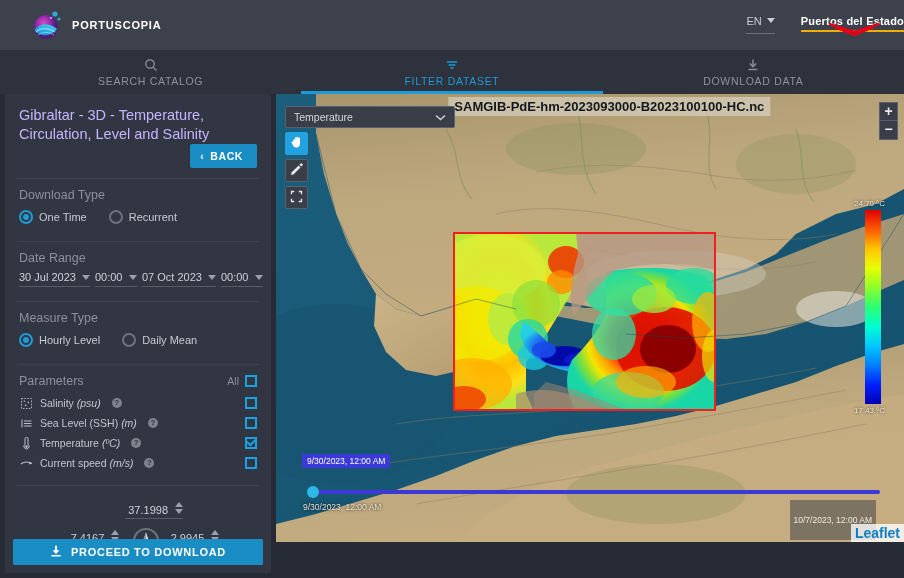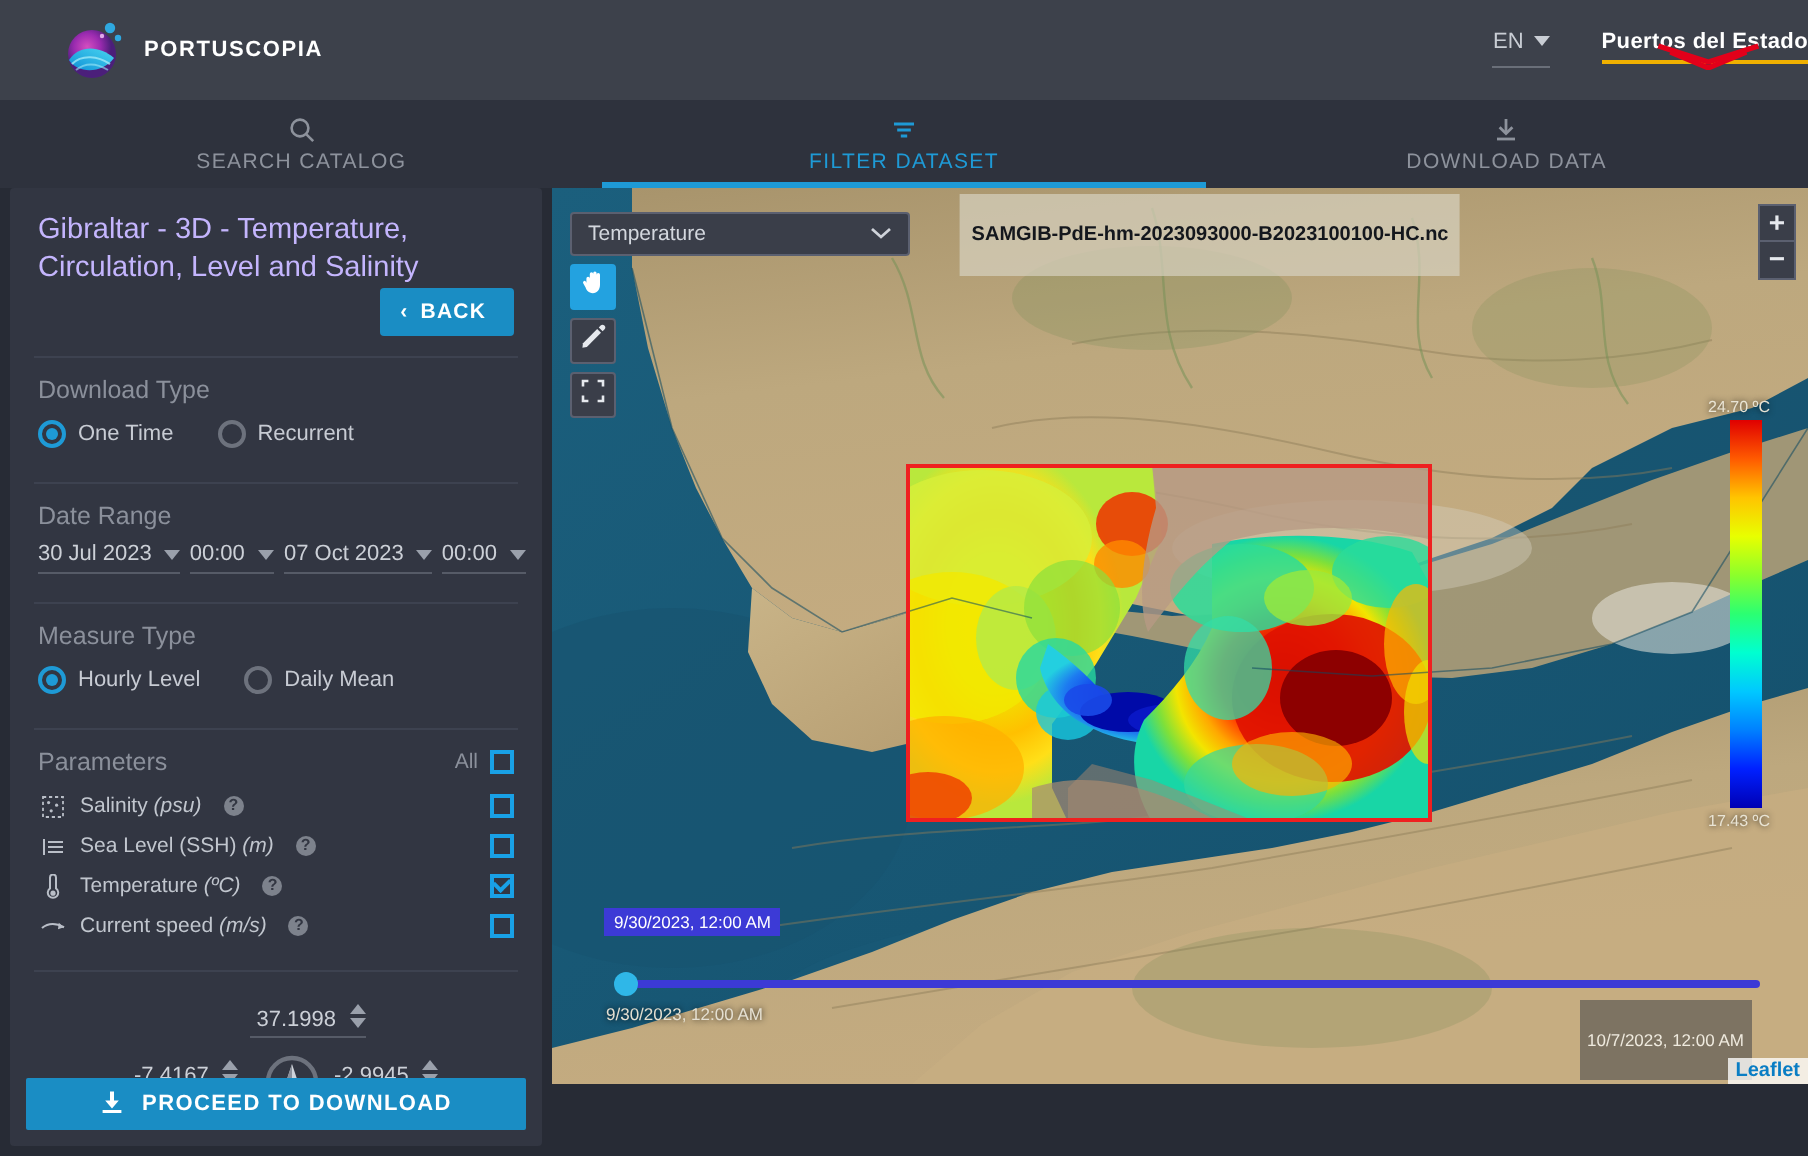--- a/index.html
+++ b/index.html
@@ -142,22 +142,22 @@
   }
 
   
   .map {
     position: absolute; left: 276px; top: 0px; width: 628px; height: 448px;
     overflow: hidden; background: #1d4f66;
   }
   .map-canvas { position: absolute; inset: 0; }
   .file-label {
     position: absolute; top: 3px; left: 50%; transform: translateX(-44%);
-    background: rgba(214,208,190,0.72); color: #14171d; font-size: 10px;
-    padding: 15px 6px; white-space: nowrap; font-weight: bold;
+    background: rgba(214,208,190,0.72); color: #14171d; font-size: 13px;
+    padding: 2px 6px; white-space: nowrap; font-weight: bold;
   }
   .var-select {
     position: absolute; left: 9px; top: 12px; width: 170px; height: 22px;
     background: #3a3e49; border: 1px solid #5b6070; border-radius: 2px;
     display: flex; align-items: center; justify-content: space-between;
     padding: 0 8px; cursor: pointer;
   }
   .var-select span { color: #d3d7de; font-size: 10.5px; }
   .map-tools { position: absolute; left: 9px; top: 38px; display: flex; flex-direction: column; gap: 4px; }
   .mtool {
@@ -205,21 +205,21 @@
   .tl-start {
     position: absolute; left: 27px; top: 48px; color: #e5e0d2; font-size: 8.5px;
     text-shadow: 0 0 3px rgba(0,0,0,.9); white-space: nowrap;
   }
   .tl-end {
     position: absolute; right: 28px; top: 46px; background: rgba(100,96,88,0.75);
     color: #efeade; font-size: 8.5px; padding: 15px 4px; white-space: nowrap;
   }
   .leaflet-attr {
     position: absolute; right: 0; bottom: 0; background: rgba(255,255,255,0.78);
-    color: #0b7ec4; font-size: 10px; padding: 1px 4px; font-weight: bold;
+    color: #0b7ec4; font-size: 14px; padding: 1px 4px; font-weight: bold;
   }
 </style>
 </head>
 <body>
 
 <div id="app">
 
   <div class="header">
     <div class="logo-wrap">
       <div class="logo-mark">

